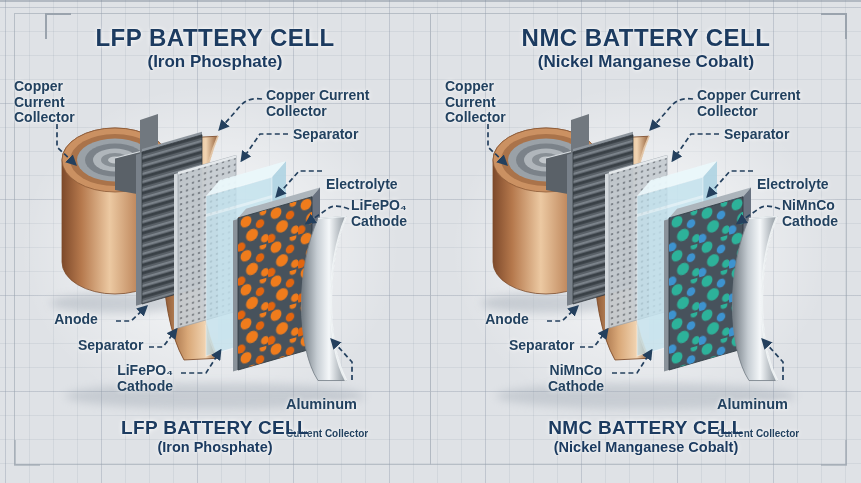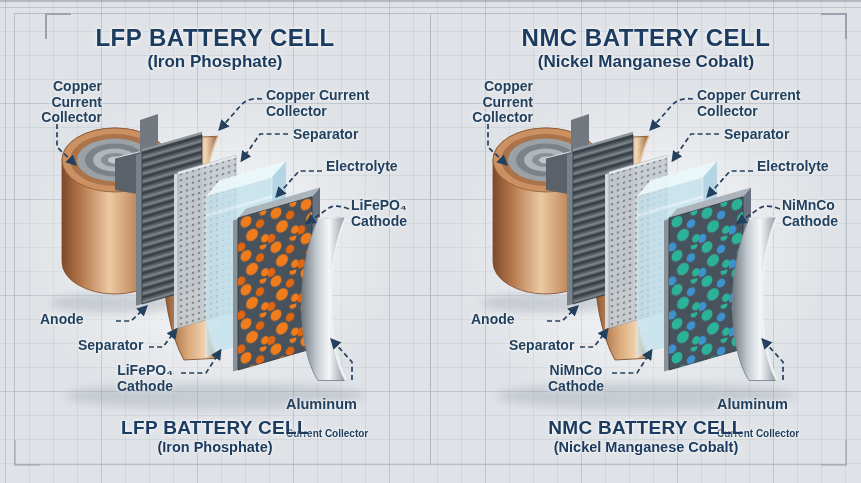--- a/index.html
+++ b/index.html
@@ -39,26 +39,26 @@
 
   svg.art{position:absolute; left:0; top:0; width:430px; height:483px; z-index:2;}
 
   .ttl,.lbl{position:absolute; color:#1c3b60; z-index:3; text-shadow:0 0 5px rgba(255,255,255,.9),0 0 2px rgba(255,255,255,.7);}
   .top-title{left:0; top:24px; width:100%; text-align:center; font-size:24px; font-weight:700; letter-spacing:.5px;}
   .top-sub  {left:0; top:52px; width:100%; text-align:center; font-size:17px; font-weight:700;}
   .bot-title{left:0; top:417px; width:100%; text-align:center; font-size:19px; font-weight:700; letter-spacing:.3px;}
   .bot-sub  {left:0; top:439px; width:100%; text-align:center; font-size:14.5px; font-weight:700;}
 
   .lbl{font-size:14px; font-weight:700; line-height:1.12; white-space:pre-line; color:#22415f;}
-  .lbl-cc-left   {left:14px;  top:79px;  width:88px; text-align:right;}
+  .lbl-cc-left   {left:14px;  top:79px;  width:88px; text-align:left;}
   .lbl-cc-right  {left:266px; top:88px;}
   .lbl-sep-top   {left:293px; top:127px;}
-  .lbl-electro   {left:326px; top:159px;}
+  .lbl-electro   {left:326px; top:177px;}
   .lbl-cath-top  {left:351px; top:198px;}
-  .lbl-anode     {left:40px;  top:312px; width:72px; text-align:left;}
+  .lbl-anode     {left:40px;  top:312px; width:72px; text-align:center;}
   .lbl-sep-bot   {left:78px;  top:338px;}
   .lbl-cath-bot  {left:106px; top:363px; width:78px; text-align:center;}
   .lbl-aluminum  {left:286px; top:380px; width:116px; }
   .lbl-aluminum .l1{font-size:14.5px;}
   .lbl-aluminum .l2{font-size:10px;}
 
   .defs-holder{position:absolute; width:0; height:0; overflow:hidden;}
 </style>
 </head>
 <body>

